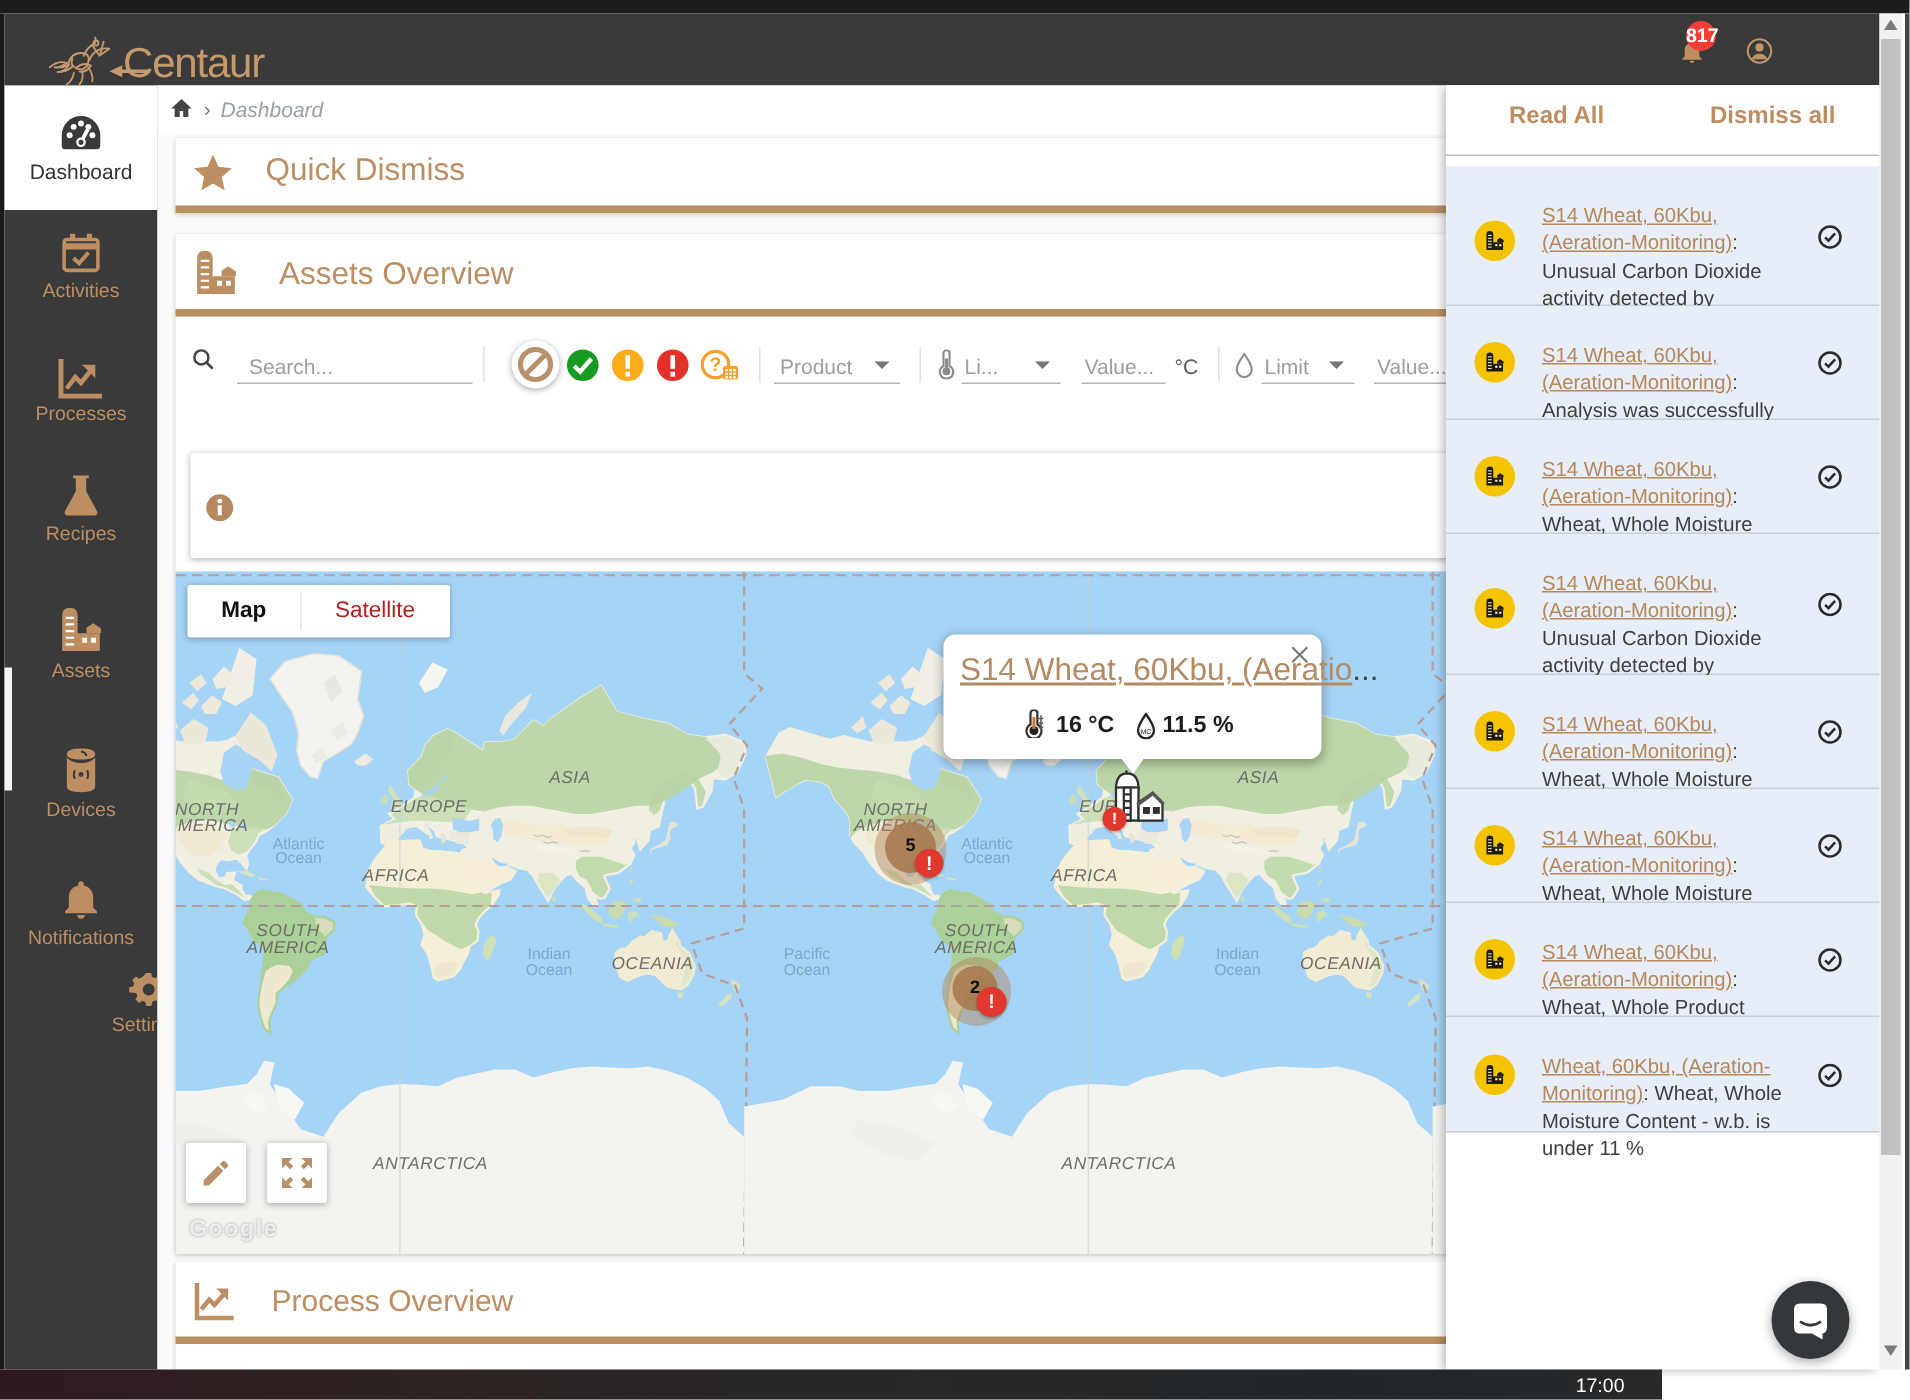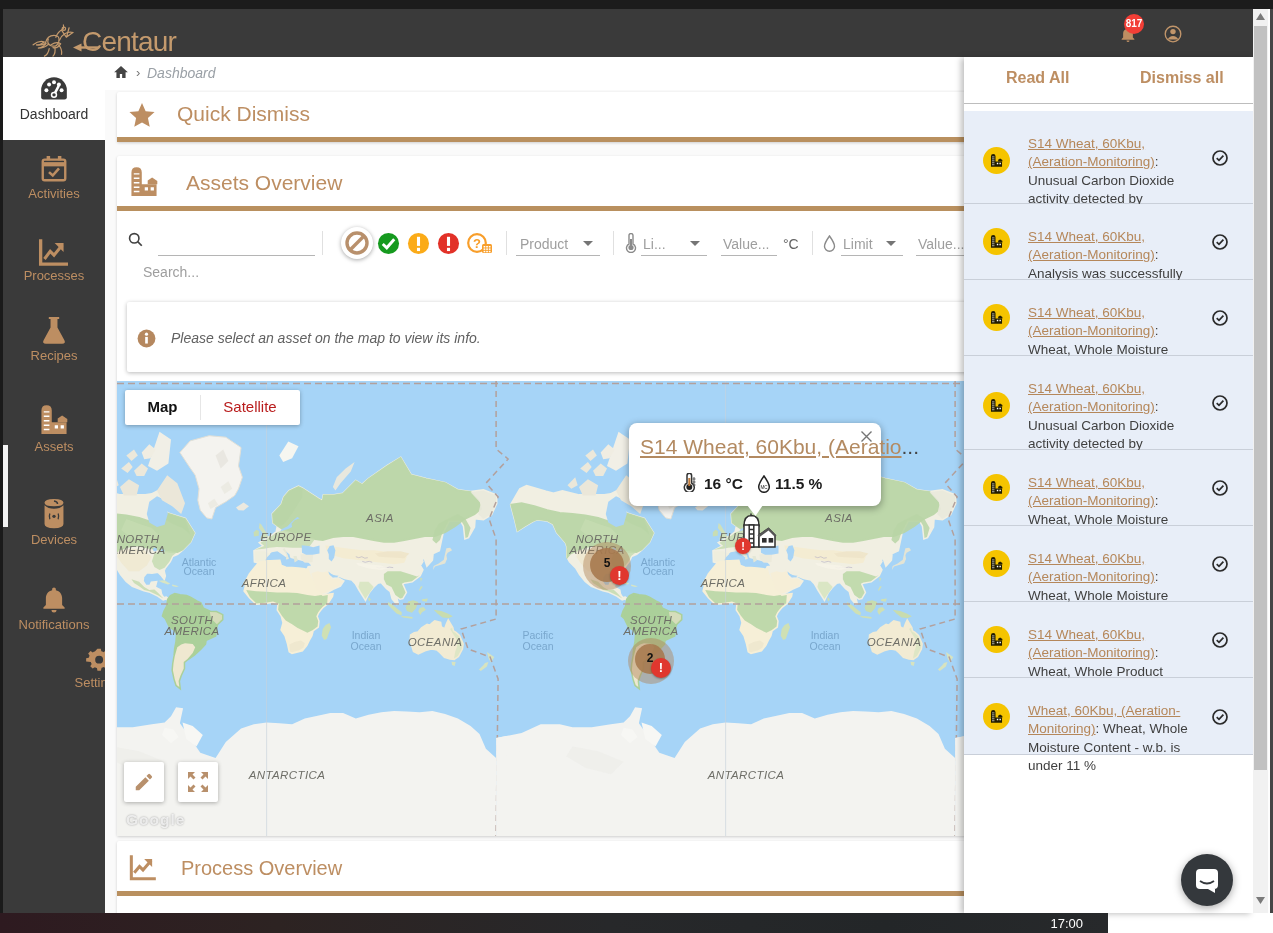--- a/index.html
+++ b/index.html
@@ -107,21 +107,21 @@
   </svg>
   <svg style="position:absolute;left:70px;top:34px" width="26" height="9">
       <path d="M4,4.5 L26,4.5" stroke="#c49a6d" stroke-width="2.4"></path>
       <path d="M8.5,0.5 L0,4.5 L8.5,8.5 Z" fill="#c49a6d"></path>
     </svg>
   <div style="position:absolute;left:79px;top:18px;color:#c49a6d;font-size:28px;letter-spacing:-0.8px;line-height:29px;">Centaur</div>
 
   <svg style="position:absolute;left:1116px;top:16px" width="18" height="19" viewBox="0 0 24 24">
       <use href="#bellg" color="#bd8e62"></use>
     </svg>
-  <div style="position:absolute;left:1121px;top:5px;width:20px;height:20px;border-radius:50%;background:#f23e36;color:#fff;font-size:10px;font-weight:bold;text-align:center;line-height:20px;">817</div>
+  <div style="position:absolute;left:1121px;top:5px;width:20px;height:20px;border-radius:50%;background:#f23e36;color:#fff;font-size:13px;font-weight:bold;text-align:center;line-height:20px;">817</div>
 
   <svg style="position:absolute;left:1161px;top:16px" width="18" height="18" viewBox="0 0 24 24">
       <g fill="none" stroke="#c1956a" stroke-width="1.8">
         <circle cx="12" cy="12" r="10.4"></circle>
         <circle cx="12" cy="8.8" r="3.6" fill="#c1956a" stroke="none"></circle>
         <path d="M4.9,19.3 Q7,14.5 12,14.5 Q17,14.5 19.1,19.3 Z" fill="#c1956a" stroke="none"></path>
       </g>
     </svg>
   <div style="position:absolute;left:1251px;top:16px;color:#f97316;font-size:13.5px;font-weight:bold;letter-spacing:0.5px;">USDEMO</div>
 </div>
@@ -220,21 +220,21 @@
       <svg class="ic" style="top:8px" width="34" height="36" viewBox="0 0 23 23">
           <use href="#elev" fill="#bd8e62" color="#bd8e62"></use>
         </svg>
       <div class="ttl" style="left:69px;top:15px">Assets Overview</div>
     </div>
     <div id="srow">
       <svg style="position:absolute;left:11px;top:21px" width="15" height="15" viewBox="0 0 24 24">
           <circle cx="10" cy="10" r="7.5" fill="none" stroke="#424242" stroke-width="2.6"></circle>
           <path d="M15.5,15.5 L22,22" stroke="#424242" stroke-width="2.8"></path>
         </svg>
-      <div class="ph" style="position:absolute;left:26px;top:25px;margin-top:28px;">Search...</div>
+      <div class="ph" style="position:absolute;left:49px;top:25px;">Search...</div>
       <div class="inpline" style="left:41px;width:157px;"></div>
       <div class="vd" style="left:205px;"></div>
 
       <div style="position:absolute;left:224px;top:16px;width:32px;height:32px;border-radius:50%;background:#fff;box-shadow:0 1px 4px rgba(0,0,0,0.35);"></div>
       <svg style="position:absolute;left:228px;top:20px" width="24" height="24" viewBox="0 0 24 24">
           <circle cx="12" cy="12" r="10" fill="none" stroke="#b8906c" stroke-width="3.4"></circle>
           <path d="M4.8,19.2 L19.2,4.8" stroke="#b8906c" stroke-width="3.4"></path>
         </svg>
       <svg style="position:absolute;left:260px;top:21px" width="23" height="23" viewBox="0 0 24 24">
           <circle cx="12" cy="12" r="11" fill="#169a1f"></circle>
@@ -291,21 +291,20 @@
       <div class="inpline" style="left:724px;width:62px;"></div>
       <div class="ph" style="position:absolute;left:801px;top:25px;">Value...</div>
       <div class="inpline" style="left:799px;width:56px;"></div>
     </div>
     <div id="infocard">
       <svg style="position:absolute;left:10px;top:27px" width="19" height="19" viewBox="0 0 20 20">
           <circle cx="10" cy="10" r="9.4" fill="#b5885f"></circle>
           <rect x="8.6" y="8.3" width="2.8" height="7" fill="#fff"></rect>
           <circle cx="10" cy="5.4" r="1.7" fill="#fff"></circle>
         </svg>
-      <div class="txt">Please select an asset on the map to view its info.</div>
     </div>
     <div id="map">
       <svg width="1128" height="455" viewBox="0 0 1128 455">
         <defs>
         <g id="wld">
 
 <path d="M-64.6,123.7 L-55.7,108.5 L-49.3,105.3 L-30.2,111.0 L-22.5,113.0 L-13.6,110.6 L3.0,114.6 L15.7,114.6 L28.5,114.6 L34.9,113.6 L41.2,110.3 L45.0,120.8 L47.6,130.6 L50.8,132.6 L60.3,135.6 L68.0,138.0 L76.9,152.2 L73.1,160.7 L65.5,168.5 L60.3,172.6 L55.2,174.9 L52.7,180.3 L47.6,186.8 L46.3,189.6 L47.6,195.0 L47.0,196.9 L44.4,193.6 L41.2,190.5 L34.9,191.6 L29.8,190.9 L25.9,195.6 L25.3,200.2 L28.5,205.3 L33.6,204.9 L34.9,201.8 L38.7,201.5 L37.4,206.5 L43.1,209.6 L43.8,213.3 L46.3,217.5 L48.9,216.9 L50.8,218.3 L49.5,217.1 L46.3,218.1 L41.2,214.5 L32.3,210.2 L27.2,209.0 L15.7,204.6 L9.3,199.5 L9.6,199.7 L4.2,193.2 L0.4,186.8 L-5.9,180.3 L-8.5,175.7 L-8.5,165.5 L-9.8,161.6 L-13.6,157.0 L-18.7,151.2 L-22.5,142.7 L-28.9,139.2 L-39.1,138.0 L-44.2,140.4 L-51.8,144.9 L-58.2,149.1 L-60.8,138.0 L-64.6,123.7 Z" fill="#f1efe2" stroke="#f1efe2" stroke-width="3"></path>
 <path d="M-64.6,123.7 L-54.4,122.3 L-41.7,125.2 L-28.9,129.3 L-16.2,131.9 L-3.4,133.1 L9.3,134.4 L22.1,136.9 L32.3,140.4 L41.2,144.9 L47.6,138.0 L50.8,132.6 L60.3,135.6 L68.0,138.0 L76.9,152.2 L73.1,160.7 L65.5,168.5 L60.3,171.0 L52.7,171.0 L45.0,169.3 L37.4,167.7 L28.5,166.0 L19.6,164.2 L9.3,166.0 L1.7,169.3 L-5.9,172.6 L-8.5,175.7 L-8.5,165.5 L-9.8,161.6 L-13.6,157.0 L-18.7,151.2 L-22.5,142.7 L-28.9,139.2 L-39.1,138.0 L-44.2,140.4 L-51.8,144.9 L-58.2,149.1 L-60.8,138.0 Z" fill="#b9d5a6" opacity="0.92" stroke="#b9d5a6" stroke-width="2"></path>
 <path d="M47.6,138.0 L55.2,142.7 L65.5,147.0 L73.1,153.2 L68.0,138.0 L60.3,135.6 L50.8,132.6 Z" fill="#b9d5a6" opacity="0.85"></path>
 <path d="M9.3,138.0 L22.1,142.7 L34.9,147.0 L42.5,155.1 L34.9,158.9 L22.1,158.9 L11.9,155.1 L4.2,149.1 Z" fill="#c6dcb2" opacity="0.8"></path>

